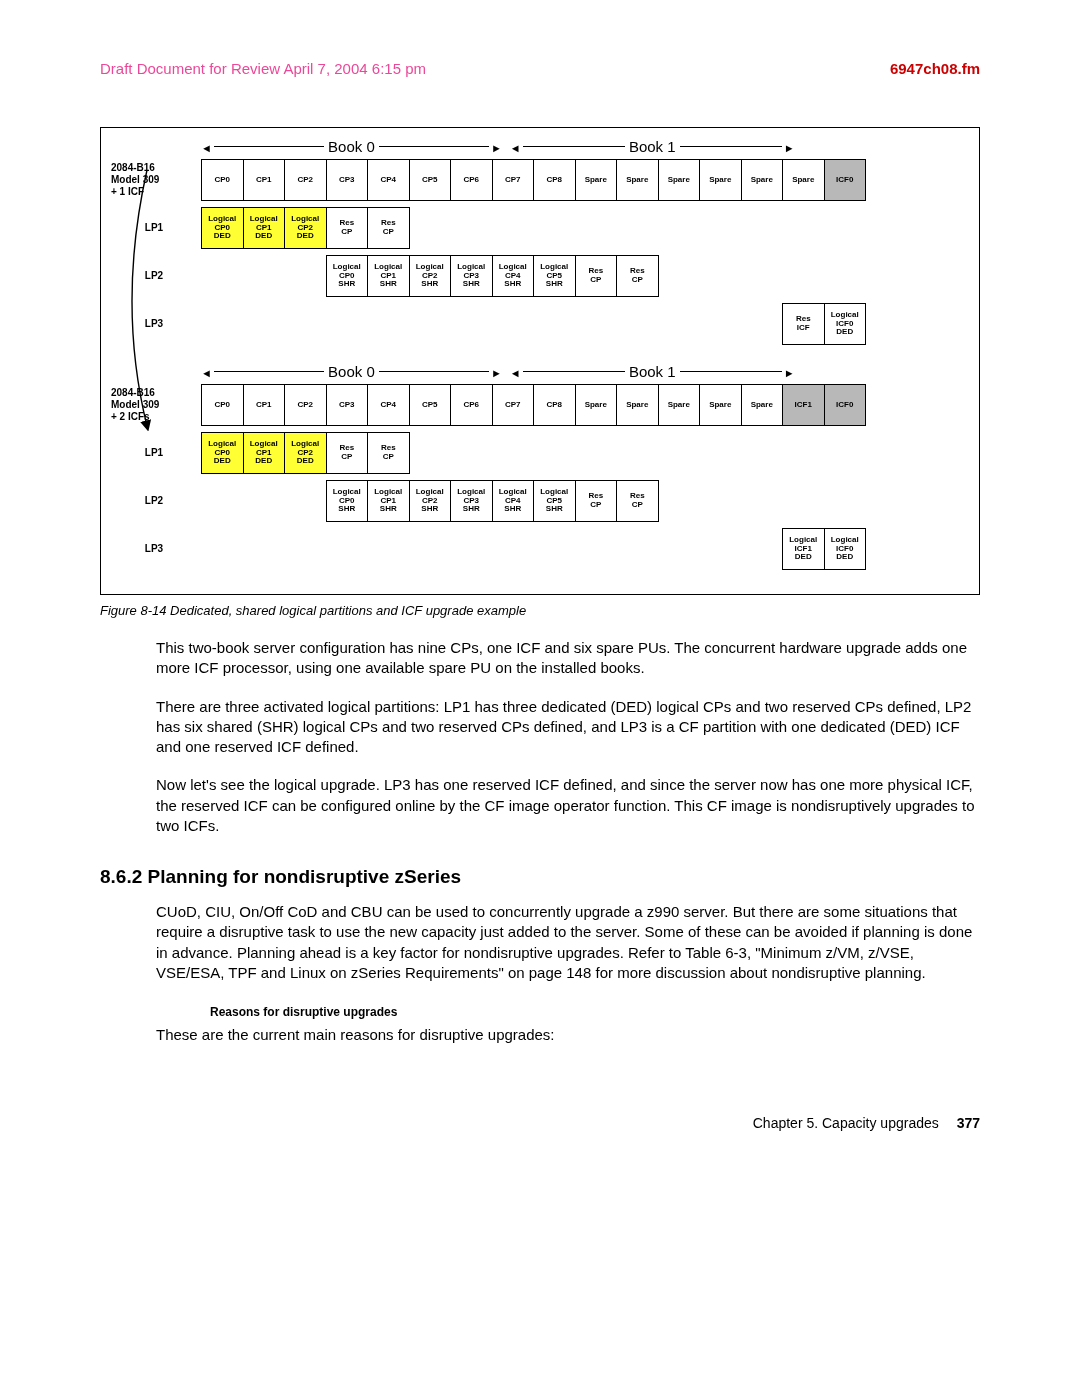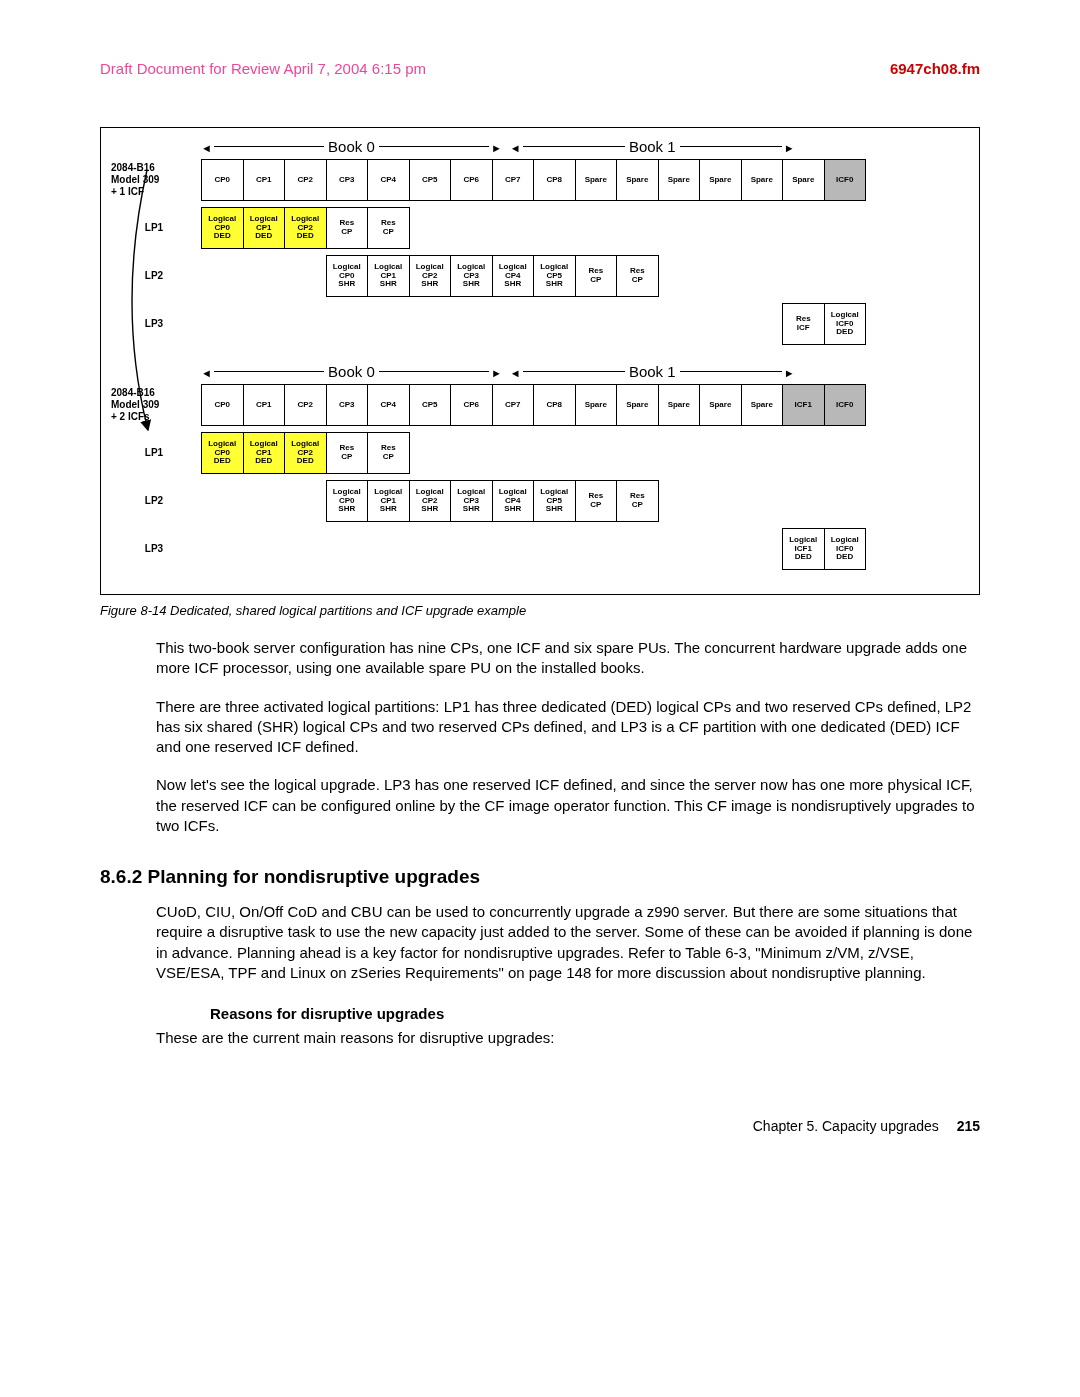--- a/index.html
+++ b/index.html
@@ -18,21 +18,21 @@
   .cell-row { display: flex; }
   .cell { width: 42.5px; height: 42px; border: 1px solid #000; display: flex; flex-direction: column; justify-content: center; align-items: center; font-size: 8px; font-weight: bold; text-align: center; line-height: 1.1; margin-left: -1px; }
   .cell:first-child { margin-left: 0; }
   .cell.yellow { background: #ffff33; }
   .cell.grey { background: #b8b8b8; }
   .spacer-cell { width: 42.5px; height: 42px; margin-left: -1px; }
   .spacer-cell:first-child { margin-left: 0; }
   .figure-caption { font-style: italic; font-size: 13px; margin-top: 6px; margin-bottom: 20px; }
   .body-text { font-size: 15px; line-height: 1.35; margin-left: 56px; margin-bottom: 18px; }
   .section-heading { font-size: 19px; font-weight: bold; margin-top: 30px; margin-bottom: 14px; }
-  .sub-heading { font-size: 15px; font-weight: bold; margin-left: 110px; margin-bottom: 6px; margin-top: 22px; }
+  .sub-heading { font-size: 12px; font-weight: bold; margin-left: 110px; margin-bottom: 6px; margin-top: 22px; }
   .footer-line { text-align: right; font-size: 14px; margin-top: 70px; }
   .page-num { font-weight: bold; margin-left: 14px; }
   svg.arrow-svg { position: absolute; top: 36px; left: 6px; }
 </style>
 </head>
 <body>
 
 <div class="header-line">
   <span class="draft-label">Draft Document for Review April 7, 2004 6:15 pm</span>
   <span class="file-label">6947ch08.fm</span>
@@ -261,22 +261,22 @@
   </div>
 
 </div>
 
 <div class="figure-caption">Figure 8-14   Dedicated, shared logical partitions and ICF upgrade example</div>
 
 <p class="body-text">This two-book server configuration has nine CPs, one ICF and six spare PUs. The concurrent hardware upgrade adds one more ICF processor, using one available spare PU on the installed books.</p>
 <p class="body-text">There are three activated logical partitions: LP1 has three dedicated (DED) logical CPs and two reserved CPs defined, LP2 has six shared (SHR) logical CPs and two reserved CPs defined, and LP3 is a CF partition with one dedicated (DED) ICF and one reserved ICF defined.</p>
 <p class="body-text">Now let's see the logical upgrade. LP3 has one reserved ICF defined, and since the server now has one more physical ICF, the reserved ICF can be configured online by the CF image operator function. This CF image is nondisruptively upgrades to two ICFs.</p>
 
-<h2 class="section-heading">8.6.2  Planning for nondisruptive upgrades</h2>
+<h2 class="section-heading">8.6.2  Planning for nondisruptive zSeries</h2>
 <p class="body-text">CUoD, CIU, On/Off CoD and CBU can be used to concurrently upgrade a z990 server. But there are some situations that require a disruptive task to use the new capacity just added to the server. Some of these can be avoided if planning is done in advance. Planning ahead is a key factor for nondisruptive upgrades. Refer to Table 6-3, "Minimum z/VM, z/VSE, VSE/ESA, TPF and Linux on zSeries Requirements" on page 148 for more discussion about nondisruptive planning.</p>
 
 <h3 class="sub-heading">Reasons for disruptive upgrades</h3>
 <p class="body-text" style="margin-bottom:0">These are the current main reasons for disruptive upgrades:</p>
 
 <div class="footer-line">
   <span>Chapter 5. Capacity upgrades</span>
-  <span class="page-num">215</span>
+  <span class="page-num">377</span>
 </div>
 
 </body></html>

